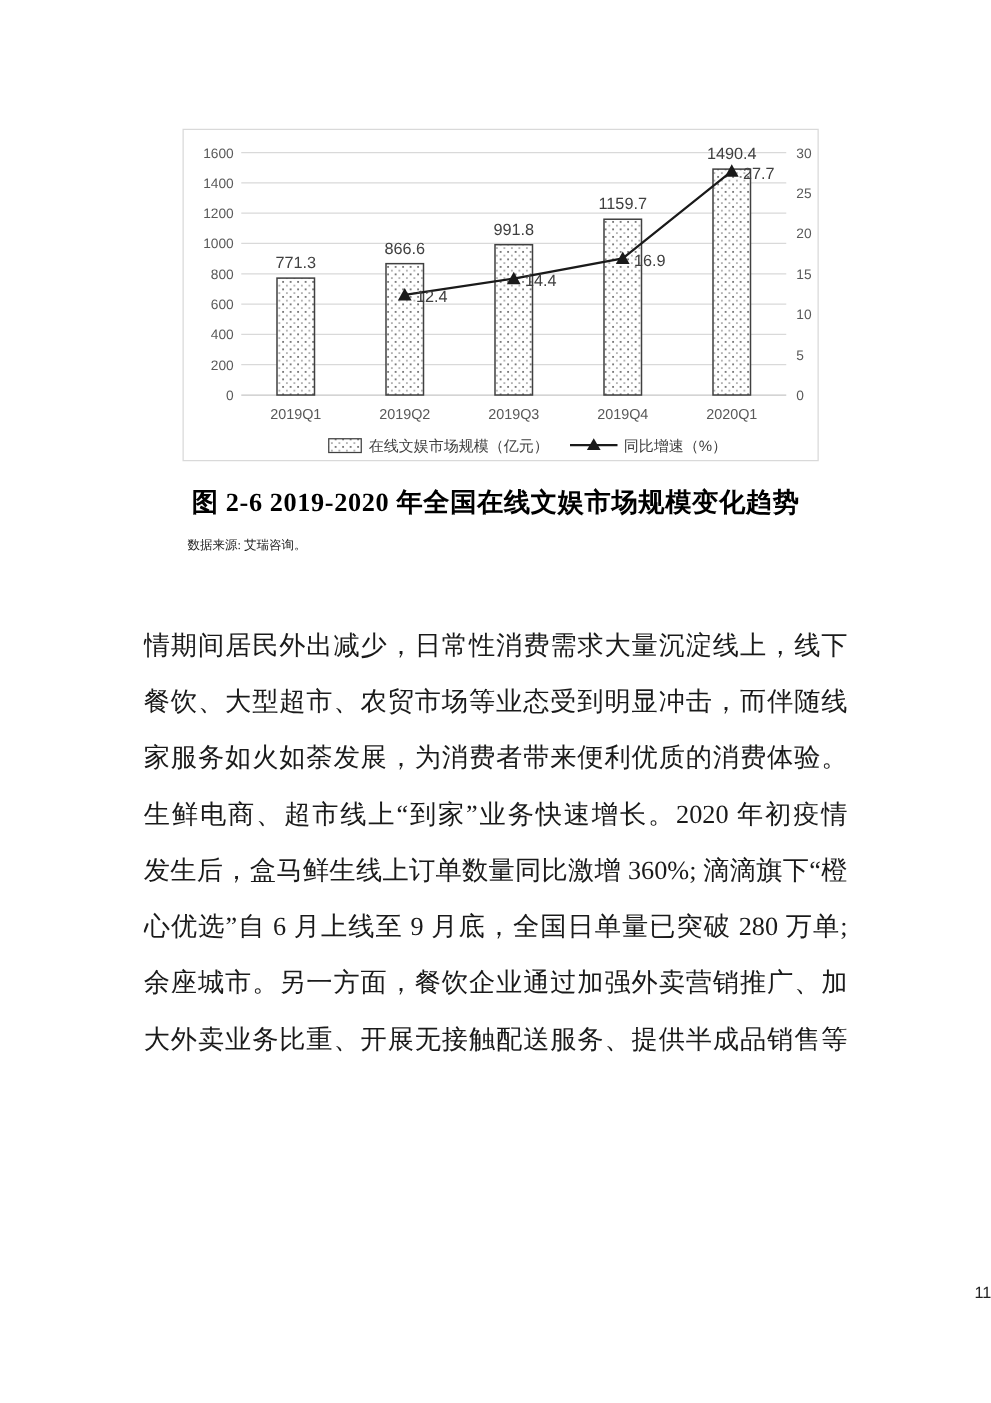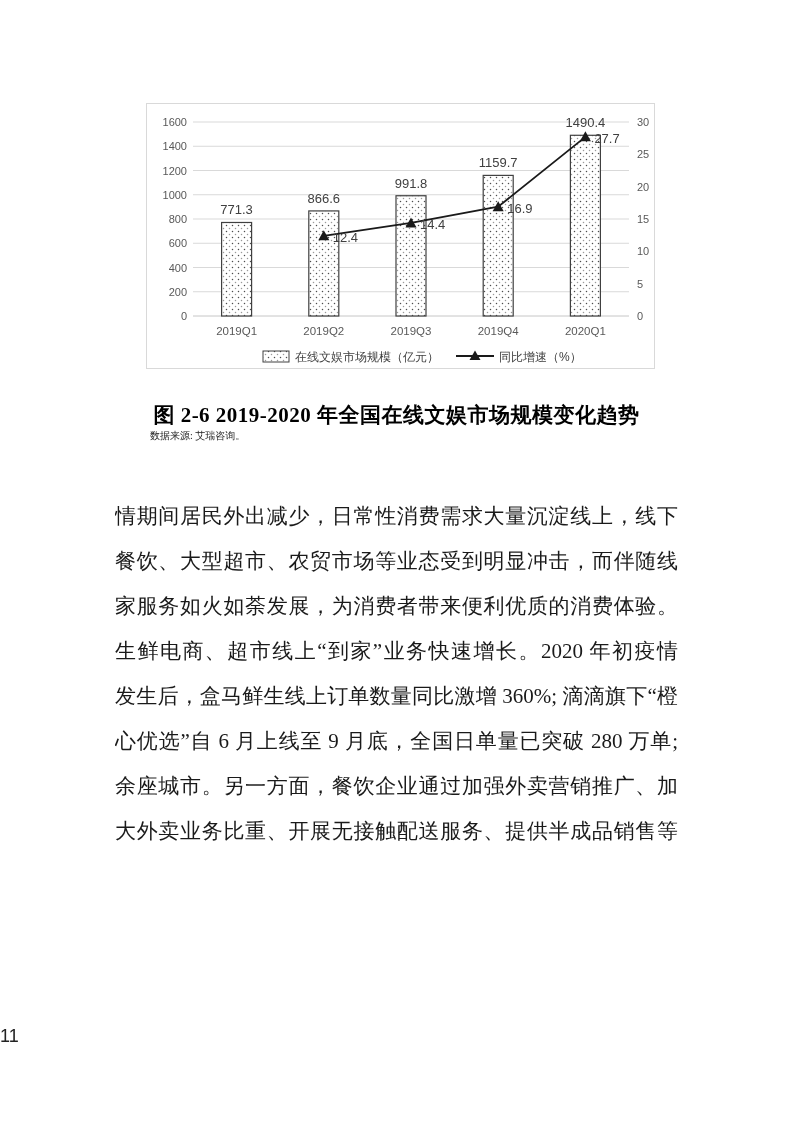--- a/index.html
+++ b/index.html
@@ -8,37 +8,37 @@
     font-family:"Liberation Serif","DejaVu Serif",serif;color:#111;
     overflow:hidden;margin:0 auto;
   }
   #chartbox{
     position:absolute;left:146px;top:103px;width:507px;height:264px;
     border:1px solid #d9d9d9;background:#ffffff;box-sizing:content-box;
   }
   #chart-svg{display:block;width:507px;height:264px;
     font-family:"Liberation Sans","DejaVu Sans",sans-serif;}
   #caption{
-    position:absolute;left:0;top:401px;width:100%;text-align:center;
+    position:absolute;left:0;top:388px;width:100%;text-align:center;
     font-weight:bold;font-size:21px;letter-spacing:0.5px;color:#000;
   }
   #source{
     position:absolute;left:150px;top:429px;font-size:10px;color:#222;
   }
   #bodytext{position:absolute;left:115px;top:494px;width:563px;}
   .bline{
     height:45px;line-height:45px;font-size:21px;color:#1a1a1a;
     text-align:justify;text-align-last:justify;text-justify:inter-character;
     overflow:hidden;
   }
   .bline.indent{text-indent:42px;}
   .bline b{font-weight:bold;}
   #pageno{
-    position:absolute;left:0;top:1026px;width:100%;text-align:left;
-    font-size:18px;color:#222;font-family:"Liberation Sans","DejaVu Sans",sans-serif;
+    position:absolute;left:0;top:1026px;width:100%;text-align:right;
+    font-size:13px;color:#222;font-family:"Liberation Sans","DejaVu Sans",sans-serif;
   }
 </style>
 </head>
 <body>
 
 <div id="page">
 
   <div id="chartbox">
     <svg id="chart-svg" viewBox="0 0 507 264" xmlns="http://www.w3.org/2000/svg">
       <defs>

